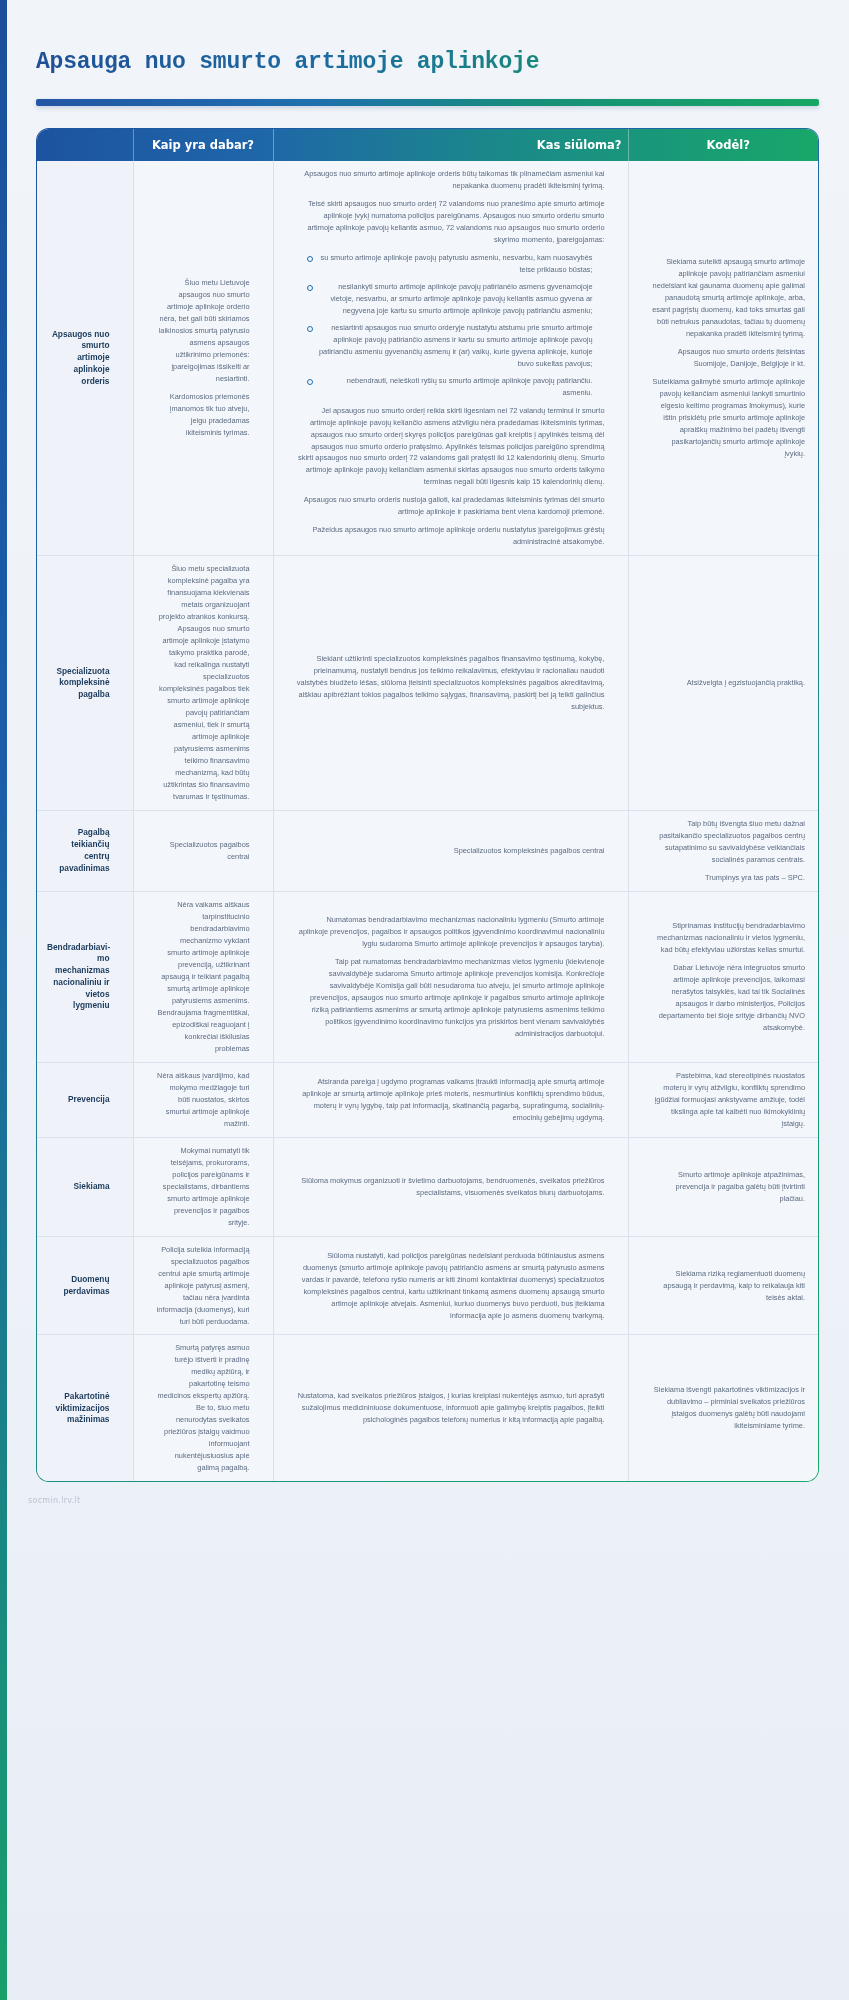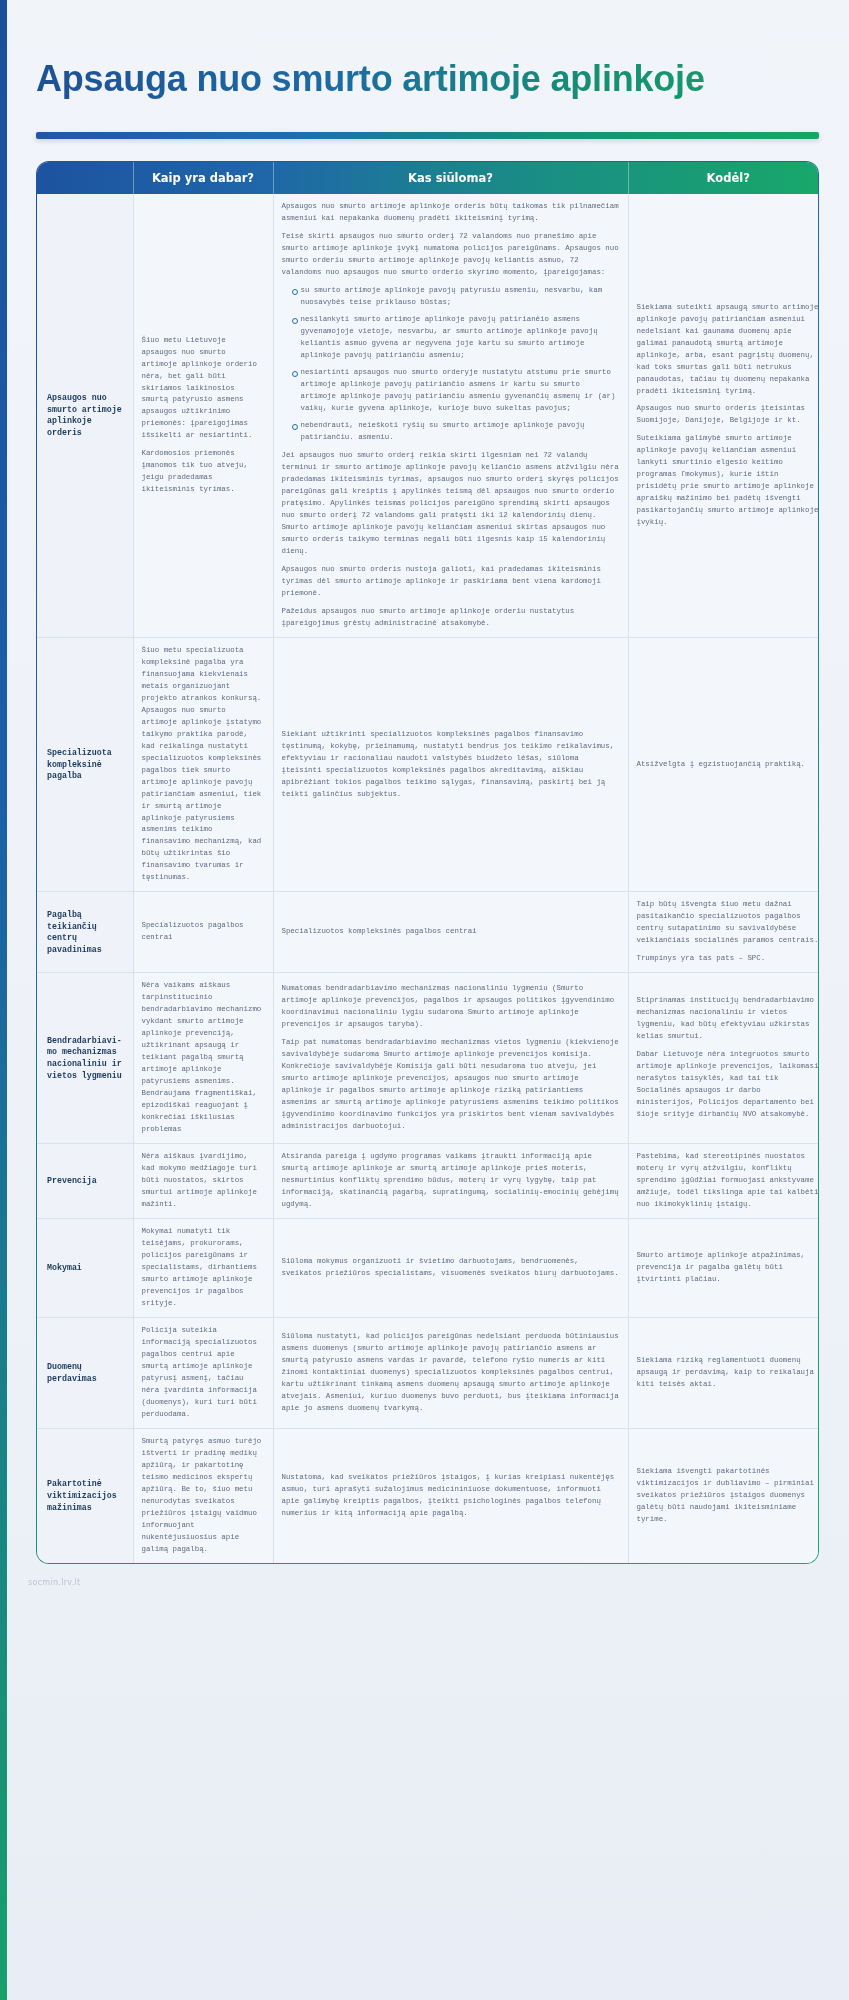--- a/index.html
+++ b/index.html
@@ -19,29 +19,29 @@
   .left-rail {
     position: absolute;
     left: 0; top: 0; bottom: 0;
     width: 7px;
     background: linear-gradient(180deg,#1b4f9c 0%,#1b5fa8 40%,#18a06a 100%);
   }
   .page {
     padding: 0 22px 0 28px;
   }
   .title {
-    font-size: 36px;
+    font-size: 23px;
     font-weight: 700;
     letter-spacing: -0.2px;
     padding: 34px 0 8px 8px;
     background: linear-gradient(90deg,#1f4f96 0%,#1d6ba3 38%,#168e73 70%,#17a263 100%);
     -webkit-background-clip: text;
     background-clip: text;
     color: transparent;
-    font-family: Liberation Sans, sans-serif;
+    font-family: Liberation Mono, monospace;
   }
   .title-rule {
     height: 7px;
     margin: 6px 8px 22px 8px;
     border-radius: 2px;
     background: linear-gradient(90deg,#2356a5 0%,#1f6fae 35%,#169176 66%,#17a663 100%);
     box-shadow: 0 2px 5px rgba(20,60,110,0.18);
   }
   table {
     border-collapse: collapse;
@@ -56,49 +56,50 @@
     padding: 9px 6px;
     font-family: "DejaVu Sans", sans-serif;
     border-right: 1px solid rgba(255,255,255,0.35);
   }
   thead th:last-child { border-right: none; }
   thead tr {
     background: linear-gradient(90deg,#1d53a0 0%,#1f66a9 28%,#1a8c86 62%,#18a868 100%);
   }
   thead th.h-blank { width: 96px; }
   thead th.h-now  { width: 140px; margin-left: 40px; }
-  thead th.h-prop { width: 355px; }
+  thead th.h-prop { width: 355px; text-align: right; }
   thead th.h-why  { width: 200px; }
 
   tbody td {
     vertical-align: middle;
     font-size: 7.4px;
     line-height: 1.62;
     color: #5c6b80;
-    padding: 7px 8px;
+    padding: 7px 23px;
     border-bottom: 1px solid #d8e1ec;
     border-right: 1px solid #d8e1ec;
     background: #f3f6fb;
-    font-family: Liberation Mono, monospace;
+    font-family: Liberation Sans, sans-serif;
+    text-align: right;
   }
   tbody td:last-child { border-right: none; }
   tbody tr:last-child td { border-bottom: none; }
   td.rowlabel {
     font-weight: 700;
     color: #1b3a5c;
     font-size: 8.3px;
     line-height: 1.42;
     background: #eff3f9;
     padding-left: 10px;
   }
   td p { margin: 0 0 6px 0; }
   td p:last-child { margin-bottom: 0; }
   ul.bullets {
     list-style: none;
-    margin: 0 0 6px 0;
+    margin: 0 12px 6px 0;
     padding: 0 0 0 10px;
   }
   ul.bullets li {
     position: relative;
     margin: 0 0 5px 0;
     padding-left: 9px;
   }
   ul.bullets li:last-child { margin-bottom: 0; }
   ul.bullets li::before {
     content: "";
@@ -219,21 +220,21 @@
               <p>Nėra aiškaus įvardijimo, kad mokymo medžiagoje turi būti nuostatos, skirtos smurtui artimoje aplinkoje mažinti.</p>
             </td>
             <td>
               <p>Atsiranda pareiga į ugdymo programas vaikams įtraukti informaciją apie smurtą artimoje aplinkoje ar smurtą artimoje aplinkoje prieš moteris, nesmurtinius konfliktų sprendimo būdus, moterų ir vyrų lygybę, taip pat informaciją, skatinančią pagarbą, supratingumą, socialinių-emocinių gebėjimų ugdymą.</p>
             </td>
             <td>
               <p>Pastebima, kad stereotipinės nuostatos moterų ir vyrų atžvilgiu, konfliktų sprendimo įgūdžiai formuojasi ankstyvame amžiuje, todėl tikslinga apie tai kalbėti nuo ikimokyklinių įstaigų.</p>
             </td>
           </tr>
           <tr>
-            <td class="rowlabel">Mokymai</td>
+            <td class="rowlabel">Siekiama</td>
             <td>
               <p>Mokymai numatyti tik teisėjams, prokurorams, policijos pareigūnams ir specialistams, dirbantiems smurto artimoje aplinkoje prevencijos ir pagalbos srityje.</p>
             </td>
             <td>
               <p>Siūloma mokymus organizuoti ir švietimo darbuotojams, bendruomenės, sveikatos priežiūros specialistams, visuomenės sveikatos biurų darbuotojams.</p>
             </td>
             <td>
               <p>Smurto artimoje aplinkoje atpažinimas, prevencija ir pagalba galėtų būti įtvirtinti plačiau.</p>
             </td>
           </tr>

